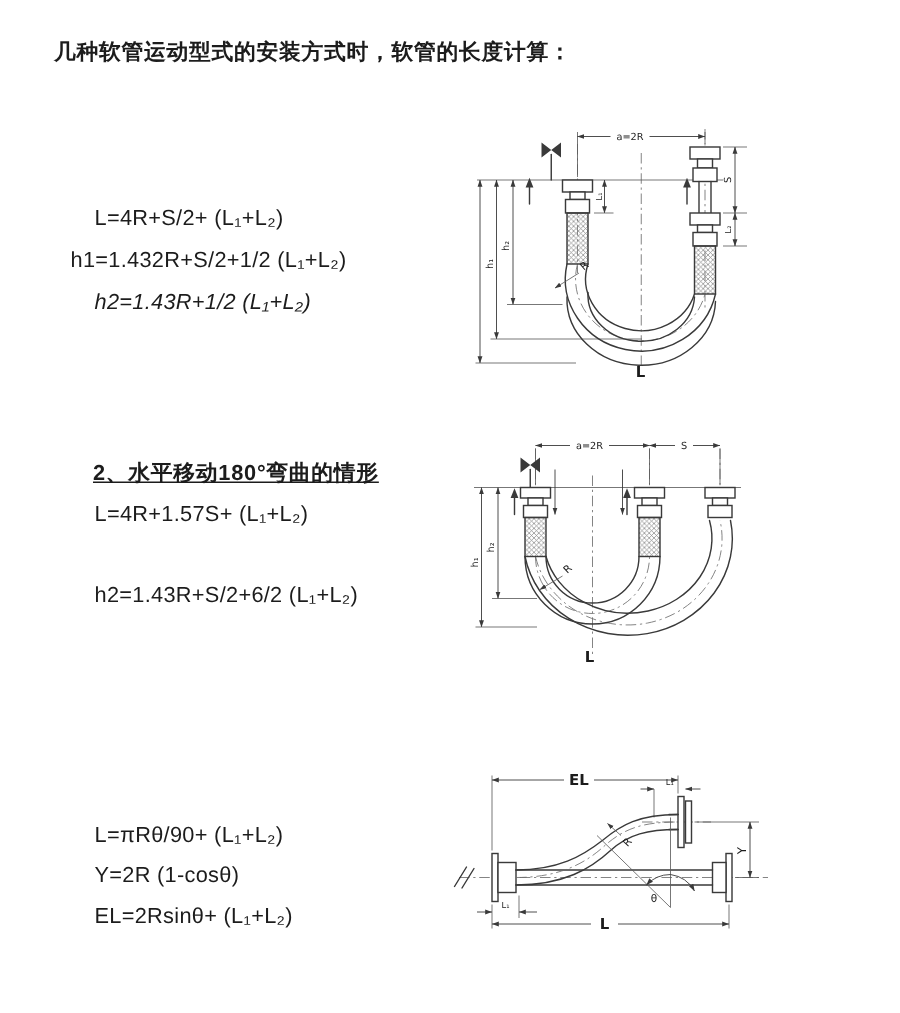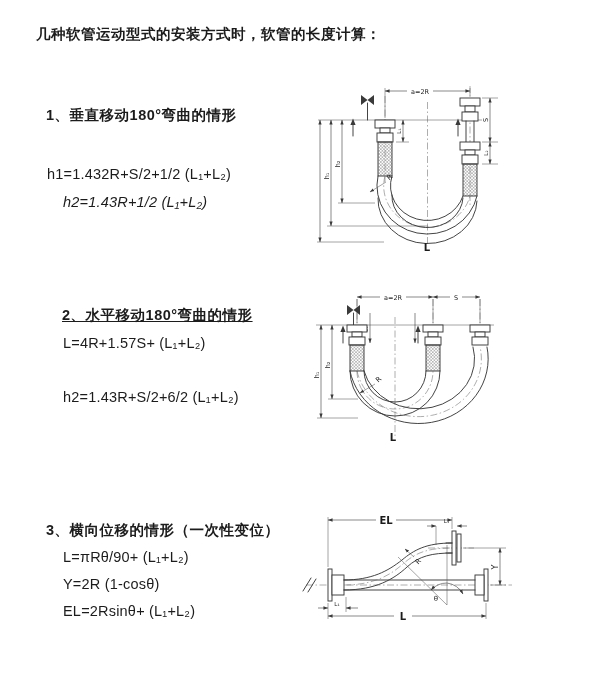--- a/index.html
+++ b/index.html
@@ -19,29 +19,28 @@
   text{fill:#1c1c1c;font-family:"DejaVu Sans",sans-serif;}
   .t5{font-size:5.5px;} .t6{font-size:6.5px;} .t7{font-size:7px;} .t75{font-size:8px;} .t9{font-size:10px;font-weight:700;}
 </style>
 </head>
 <body>
 
 <div class="page">
 
   <div class="title">几种软管运动型式的安装方式时，软管的长度计算：</div>
 
-  <div class="sec-head" style="left:46px;top:106px;">1、垂直移动180°弯曲的情形</div>
+  <div class="formula" style="left:63px;top:138px;">L=4R+S/2+ (L₁+L₂)</div>
   <div class="formula" style="left:47px;top:166px;">h1=1.432R+S/2+1/2 (L₁+L₂)</div>
   <div class="formula" style="left:63px;top:194px;font-style:italic;">h2=1.43R+1/2 (L₁+L₂)</div>
 
   <div class="sec-head" style="left:62px;top:306px;text-decoration:underline;">2、水平移动180°弯曲的情形</div>
   <div class="formula" style="left:63px;top:335px;">L=4R+1.57S+ (L₁+L₂)</div>
   <div class="formula" style="left:63px;top:389px;">h2=1.43R+S/2+6/2 (L₁+L₂)</div>
 
-  <div class="sec-head" style="left:46px;top:521px;">3、横向位移的情形（一次性变位）</div>
   <div class="formula" style="left:63px;top:549px;">L=πRθ/90+ (L₁+L₂)</div>
   <div class="formula" style="left:63px;top:576px;">Y=2R (1-cosθ)</div>
   <div class="formula" style="left:63px;top:603px;text-align:center;">EL=2Rsinθ+ (L₁+L₂)</div>
 
   <svg class="diag" style="left:312px;top:74px;" width="240" height="185" viewBox="0 0 240 185">
     <defs>
       <marker id="ar1" viewBox="0 0 10 10" refX="9.5" refY="5" markerWidth="8" markerHeight="8" orient="auto-start-reverse">
         <path d="M0,1.6 L10,5 L0,8.4 z" fill="#3a3a3a"></path>
       </marker>
       <pattern id="hz1" width="3.2" height="3.2" patternUnits="userSpaceOnUse">

